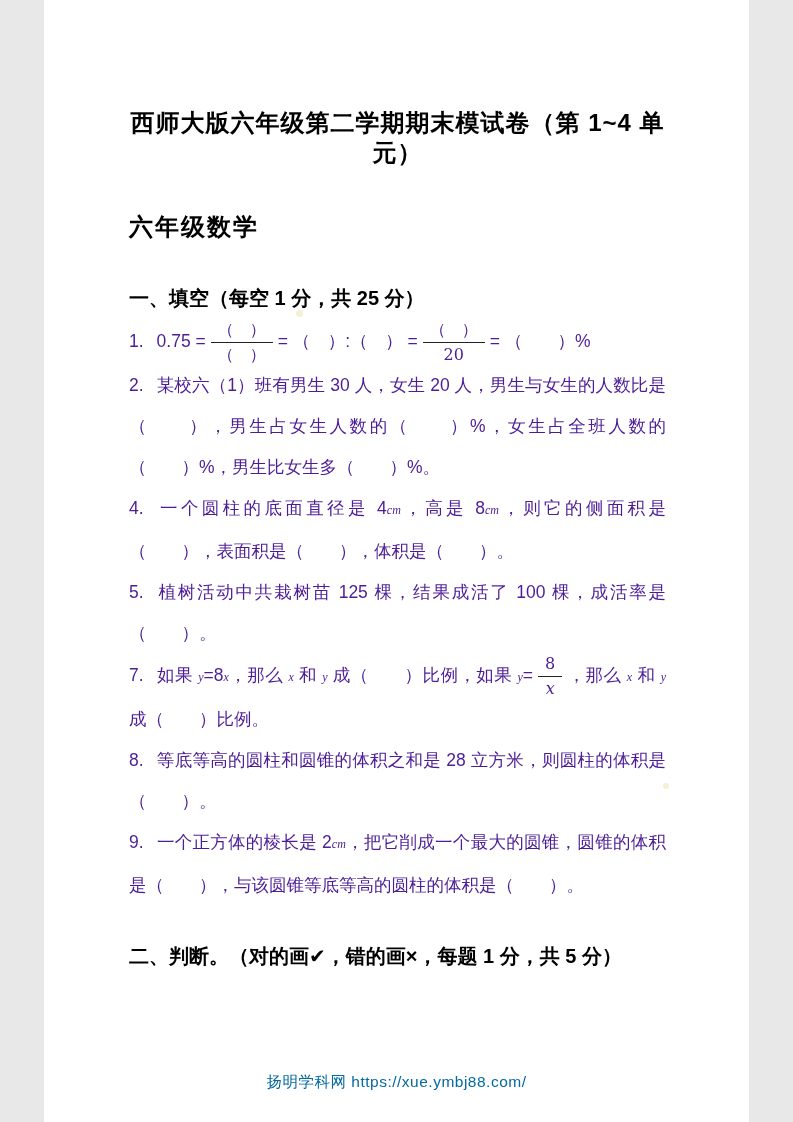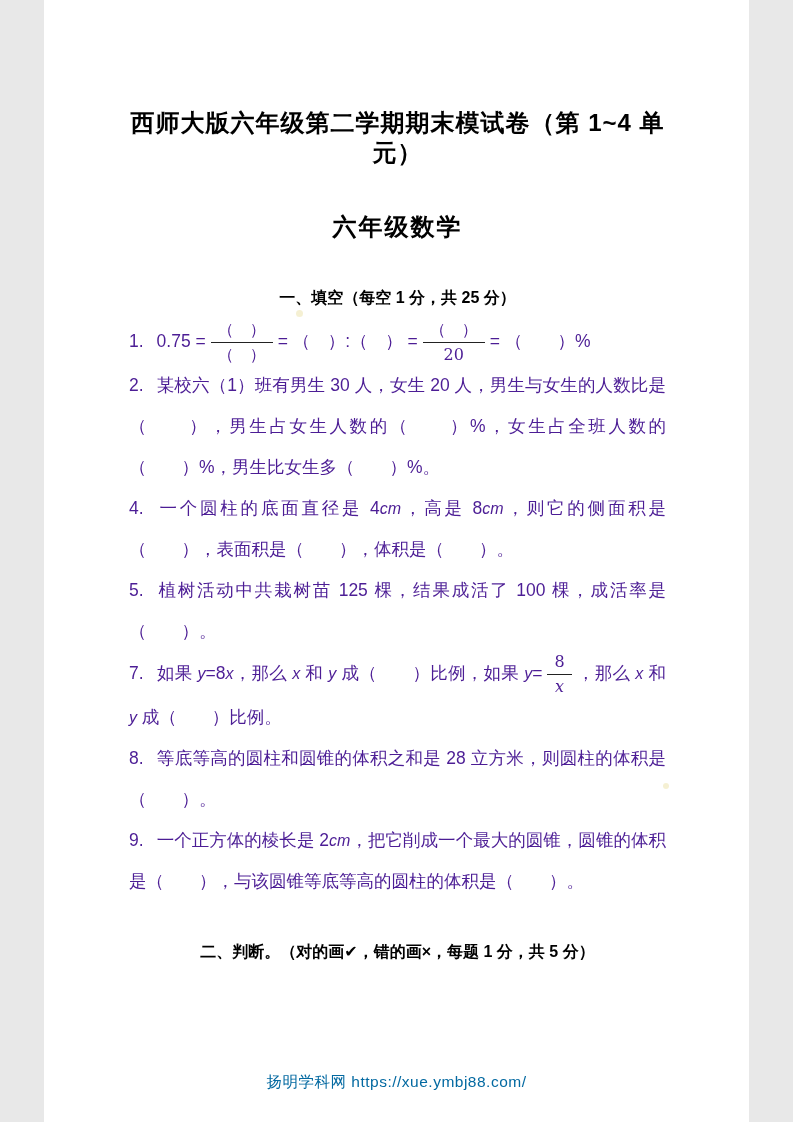--- a/index.html
+++ b/index.html
@@ -14,40 +14,40 @@
     color:#1e1e1e;
     overflow:hidden;
   }
   .title{
     font-size:24px;font-weight:700;color:#000;
     text-align:center;margin:0 0 44px 0;line-height:30px;
     letter-spacing:1px;
   }
   .subtitle{
     font-size:24px;font-weight:700;color:#000;
-    text-align:center;margin:18px 0 42px 0;line-height:30px;
+    margin:18px 0 42px 0;line-height:30px;
     letter-spacing:2px;
   }
   .sec-heading{
-    font-size:16px;font-weight:700;color:#000;
-    margin:0 0 8px 0;line-height:28px;text-align:center;
+    font-size:20px;font-weight:700;color:#000;
+    margin:0 0 8px 0;line-height:28px;
   }
   .sec-heading.judge{margin-top:36px;}
   .questions p.question{
     margin:0;
     font-size:17.5px;
     line-height:41px;
     text-align:justify;
     color:#4c1d95;
   }
   .qnum{padding-right:13px;}
   .it{
-    font-family:Liberation Sans, sans-serif;
+    font-family:Liberation Serif, serif;
     font-style:italic;
-    font-size:16px;
+    font-size:12px;
     margin-top:16px;
   }
   .frac{
     display:inline-block;
     vertical-align:middle;
     text-align:center;
     font-family:"DejaVu Serif","Liberation Serif",serif;
     font-size:16px;
     line-height:1.15;
     margin:0 5px;

